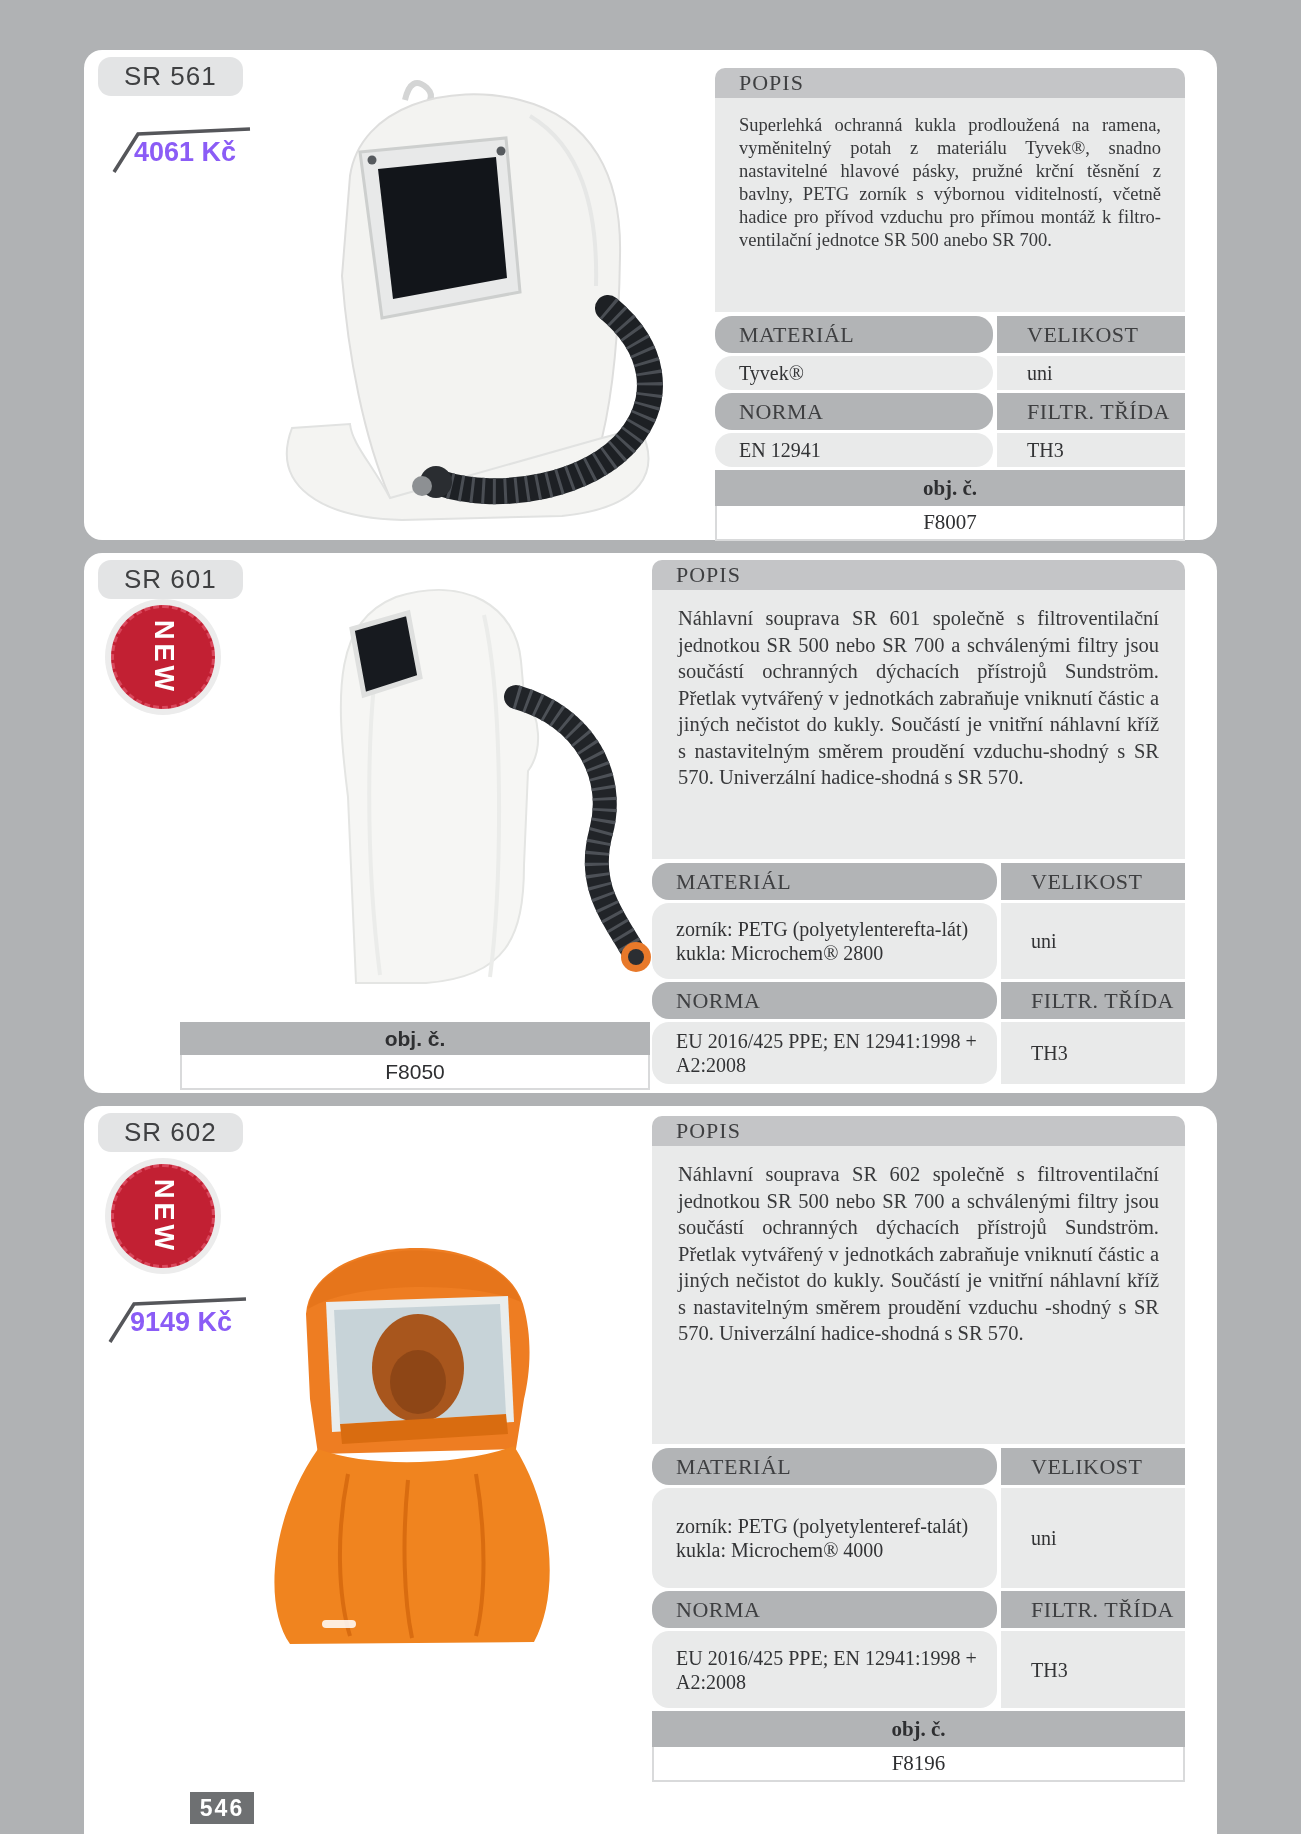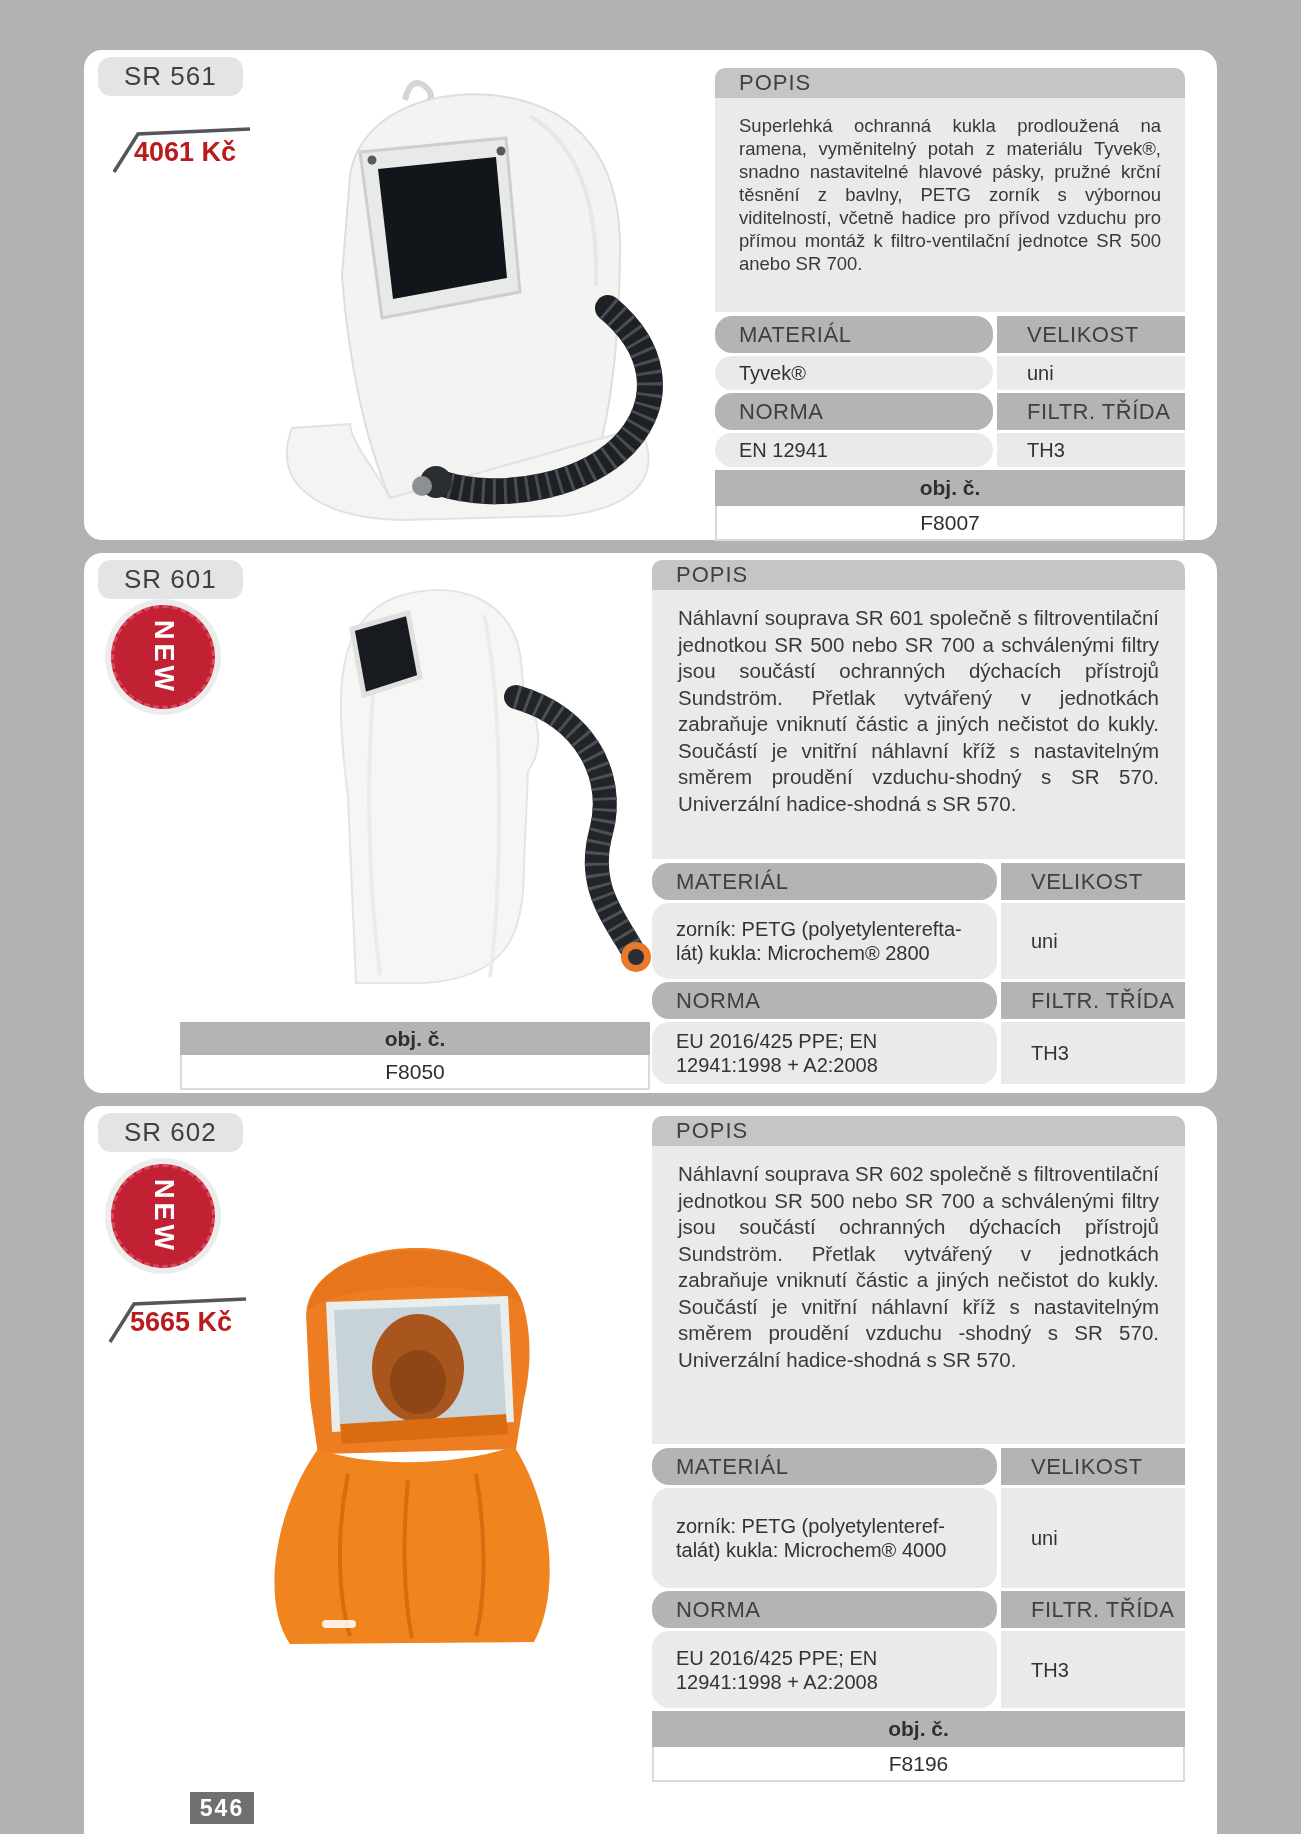--- a/index.html
+++ b/index.html
@@ -12,36 +12,36 @@
 
   .pill{position:absolute;left:14px;top:7px;background:#e3e4e5;border-radius:13px;
         padding:4px 26px;font-size:26px;color:#3f4042;letter-spacing:1px;}
 
   .price{position:absolute;width:160px;height:72px;}
   #card1 .price{left:26px;top:72px;}
   #card2 .price{left:26px;top:172px;}
   #card3 .price{left:22px;top:186px;}
   .price svg{position:absolute;left:0;top:0;}
   .price .amount{position:absolute;left:24px;top:15px;font-size:27px;font-weight:bold;
-        color:#b91c1c;white-space:nowrap;}
+        color:#8b5cf6;white-space:nowrap;}
 
   .new-badge{position:absolute;left:27px;width:104px;height:104px;border-radius:50%;
         background:#c22033;display:flex;align-items:center;justify-content:center;
         box-shadow:0 0 0 6px #ececec;border:3px dashed #d9485c;box-sizing:border-box;}
   #card2 .new-badge{top:52px;}
   #card3 .new-badge{top:58px;}
   .new-badge span{writing-mode:vertical-rl;color:#ffffff;font-weight:bold;font-size:27px;
         letter-spacing:4px;}
 
   .photo{position:absolute;}
   #card1 .photo{left:116px;top:6px;width:500px;height:480px;}
   #card2 .photo{left:100px;top:12px;width:500px;height:450px;}
   #card3 .photo{left:92px;top:66px;width:480px;height:500px;}
 
-  .panel{position:absolute;}
+  .panel{position:absolute;font-family:Liberation Serif, serif;}
   #card1 .panel{left:631px;top:18px;width:470px;}
   #card2 .panel{left:568px;top:7px;width:533px;}
   #card3 .panel{left:568px;top:10px;width:533px;}
 
   .panel-header{height:30px;background:#c4c5c7;border-radius:10px 10px 0 0;display:flex;
         align-items:center;padding-left:24px;font-size:22px;color:#3e3f41;letter-spacing:1px;}
   .desc{background:#e9eaea;text-align:justify;color:#38393b;}
   #card1 .desc{padding:16px 24px 14px;font-size:18.5px;line-height:23px;min-height:184px;}
   #card2 .desc,#card3 .desc{padding:15px 26px 15px;font-size:20.5px;line-height:26.5px;min-height:239px;}
   #card3 .desc{padding-bottom:44px;}
@@ -178,21 +178,21 @@
     <div class="pill">SR 602</div>
 
     <div class="new-badge">
       <span>NEW</span>
     </div>
 
     <div class="price">
       <svg width="150" height="52">
         <polyline points="4,50 28,12 140,7" fill="none" stroke="#55565a" stroke-width="3.5"></polyline>
       </svg>
-      <div class="amount">5665 Kč</div>
+      <div class="amount">9149 Kč</div>
     </div>
 
     <svg class="photo" viewBox="0 0 480 500">
       <path d="M130,142 C136,60 322,52 347,132 C357,167 354,202 348,227 L340,277 L142,282 L134,227 Z" fill="#ee7d22"></path>
       <path d="M132,137 C142,64 320,57 345,130 C300,110 182,108 132,137 Z" fill="#e06f15" opacity="0.55"></path>
       <path d="M150,130 L332,124 L338,250 L156,260 Z" fill="#e9eded"></path>
       <path d="M158,138 L324,132 L330,242 L164,252 Z" fill="#c7d3d8"></path>
       <ellipse cx="242" cy="196" rx="46" ry="54" fill="#a8561d"></ellipse>
       <ellipse cx="242" cy="210" rx="28" ry="32" fill="#7d3c12" opacity="0.6"></ellipse>
       <path d="M164,252 L330,242 L332,262 L166,272 Z" fill="#d96c10"></path>

